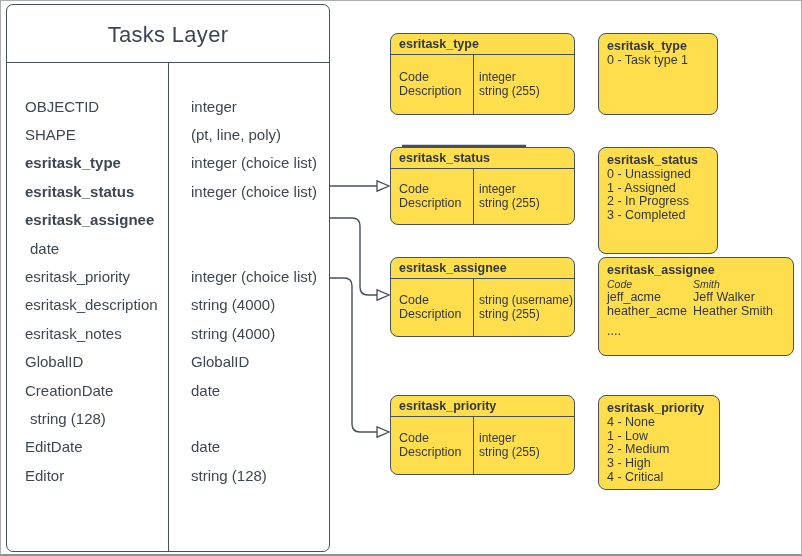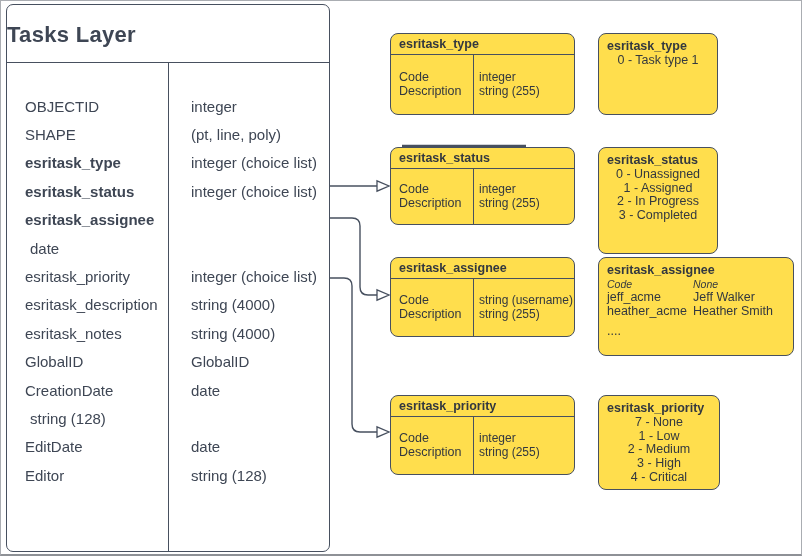--- a/index.html
+++ b/index.html
@@ -9,21 +9,21 @@
     -webkit-font-smoothing:antialiased;
   }
   .frame{position:absolute;inset:0;border:1px solid #aaadb2;border-bottom:2px solid #8e9196;pointer-events:none;box-sizing:border-box;}
 
   
   .main-table{
     position:absolute;left:6px;top:4px;width:324px;height:548px;box-sizing:border-box;
     background:#fff;border:1.6px solid var(--stroke);border-radius:7px;
     color:var(--text);
   }
-  .main-title{position:absolute;top:17px;left:0;right:0;text-align:left;font-size:22px;letter-spacing:.3px;font-weight:bold;}
+  .main-title{position:absolute;top:17px;left:0;right:0;text-align:center;font-size:22px;letter-spacing:.3px;}
   .title-sep{position:absolute;top:57px;left:0;right:0;border-top:1.6px solid var(--stroke);}
   .col-sep{position:absolute;top:57px;bottom:0;left:161px;border-left:1.2px solid var(--stroke);}
   .rows{position:absolute;top:87px;left:14px;right:0;font-size:15px;}
   .frow{height:28.4px;display:flex;align-items:center;}
   .fname{width:161px;flex:none;padding-left:4px;box-sizing:border-box;white-space:nowrap;}
   .fname.bold{font-weight:bold;}
   .ftype{padding-left:9px;white-space:nowrap;}
 
   
   .schema-box{
@@ -39,21 +39,21 @@
   .sb-col.l{left:8px;}
   .sb-col.r{left:88px;font-size:12px;}
 
   
   .values-box{
     position:absolute;left:598px;box-sizing:border-box;
     background:var(--yellow);border:1.8px solid var(--stroke);border-radius:8px;
     color:#33383f;font-size:12.5px;padding:5px 8px 0 8px;
   }
   .vb-title{font-weight:bold;line-height:15px;}
-  .vb-line{line-height:13.7px;white-space:nowrap;text-align:center;}
+  .vb-line{line-height:13.7px;white-space:nowrap;}
   .vb-row{display:flex;line-height:14px;white-space:nowrap;}
   .vb-row span:first-child{width:86px;flex:none;}
   .vh{font-style:italic;font-size:10.5px;line-height:12px;}
 
   .connectors{position:absolute;left:0;top:0;z-index:6;pointer-events:none;}
 </style>
 </head>
 <body>
 
 <div class="canvas" style="--yellow: #FFDE4D; --stroke: #47505F; --text: #3E4654;">
@@ -183,40 +183,40 @@
         <div class="vb-line">1 - Assigned</div>
         <div class="vb-line">2 - In Progress</div>
         <div class="vb-line">3 - Completed</div>
       </div>
   </div>
 
   <div class="values-box" style="top:257px;height:99px;width:196px">
     <div class="vb-title">esritask_assignee</div>
     <div class="vb-row vh">
       <span>Code</span>
-        <span>None</span>
+        <span>Smith</span>
     </div>
     <div class="vb-row">
       <span>jeff_acme</span>
         <span>Jeff Walker</span>
     </div>
     <div class="vb-row">
       <span>heather_acme</span>
         <span>Heather Smith</span>
     </div>
     <div class="vb-row" style="margin-top:6px">
       <span>....</span>
         <span></span>
     </div>
   </div>
 
   <div class="values-box" style="top:395px;height:95px;width:122px">
     <div class="vb-title">esritask_priority</div>
     <div>
-        <div class="vb-line">7 - None</div>
+        <div class="vb-line">4 - None</div>
         <div class="vb-line">1 - Low</div>
         <div class="vb-line">2 - Medium</div>
         <div class="vb-line">3 - High</div>
         <div class="vb-line">4 - Critical</div>
       </div>
   </div>
 
   <div class="frame"></div>
 </div>
 

